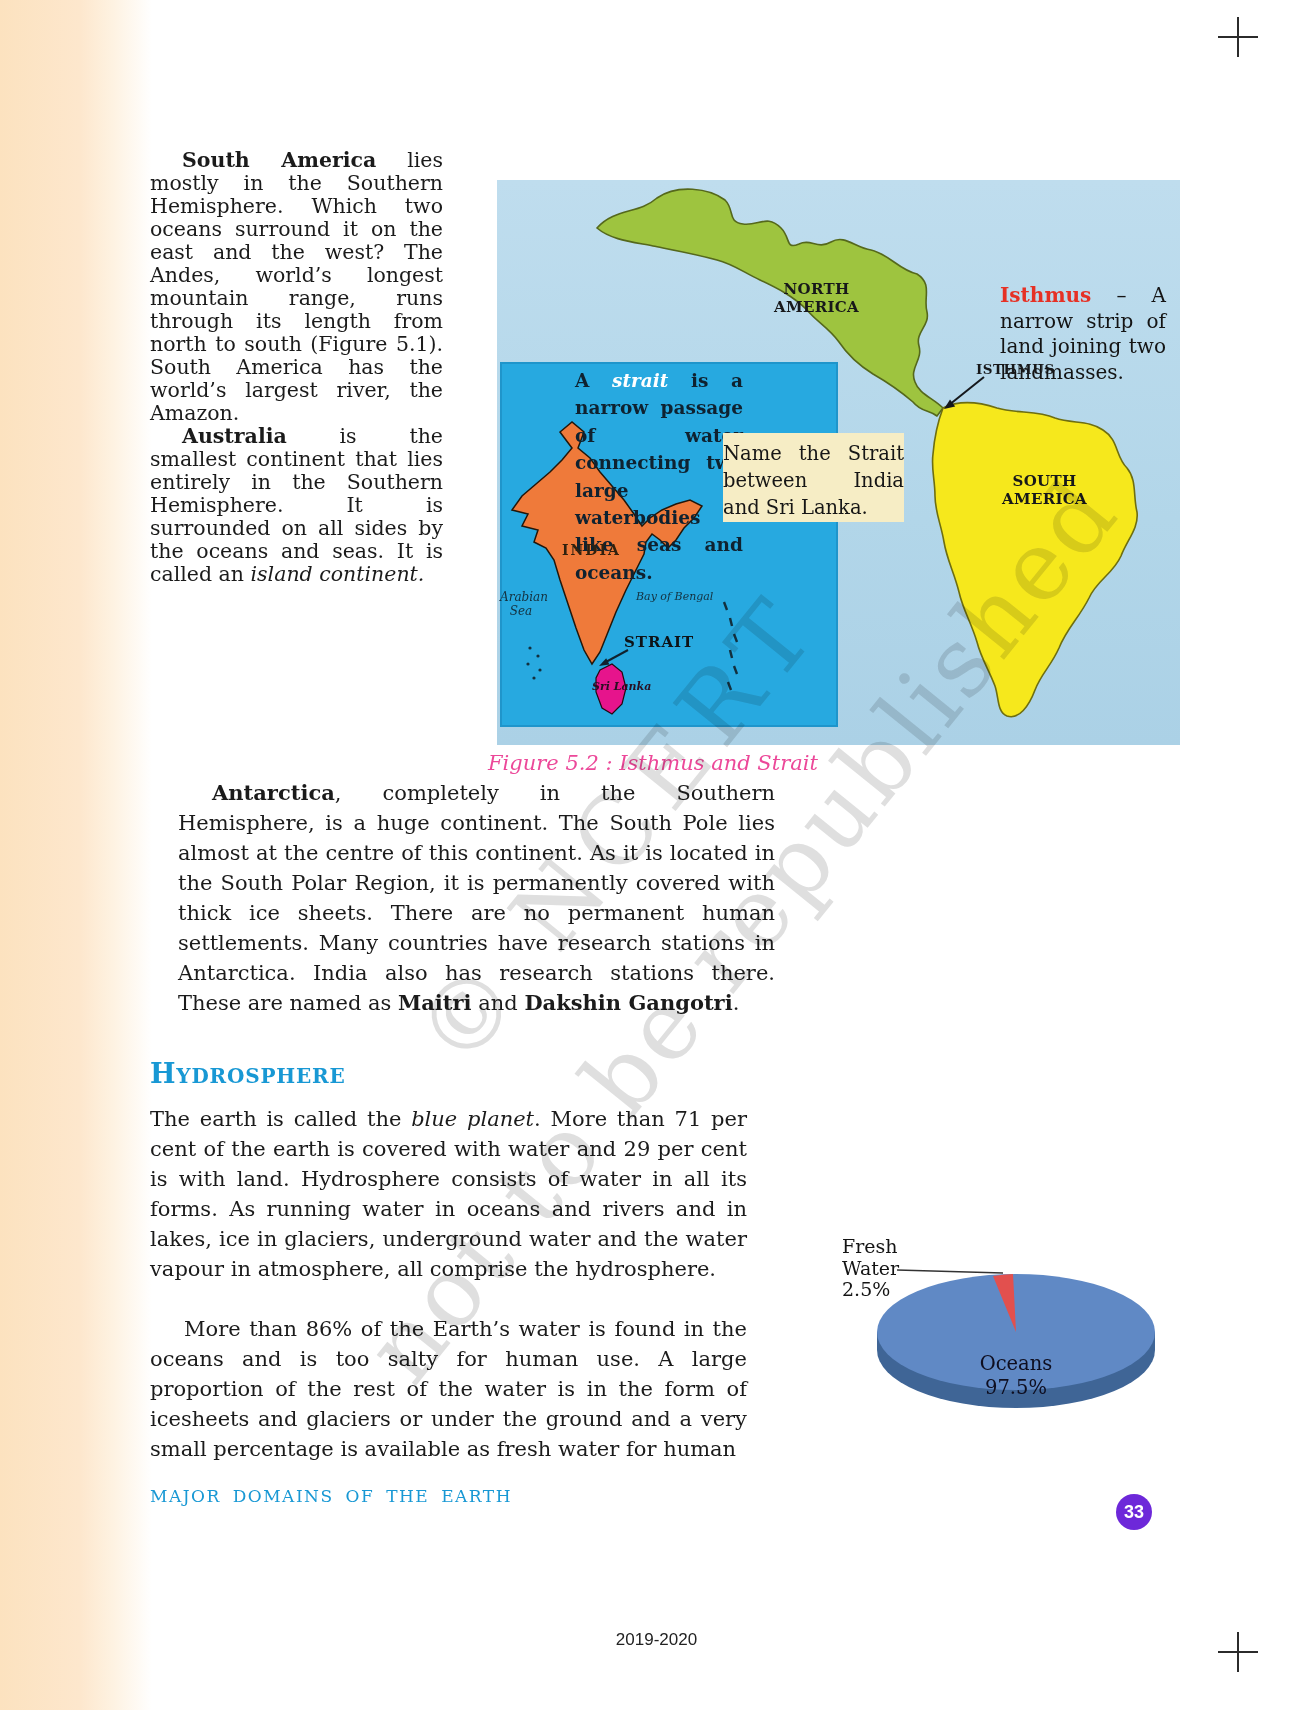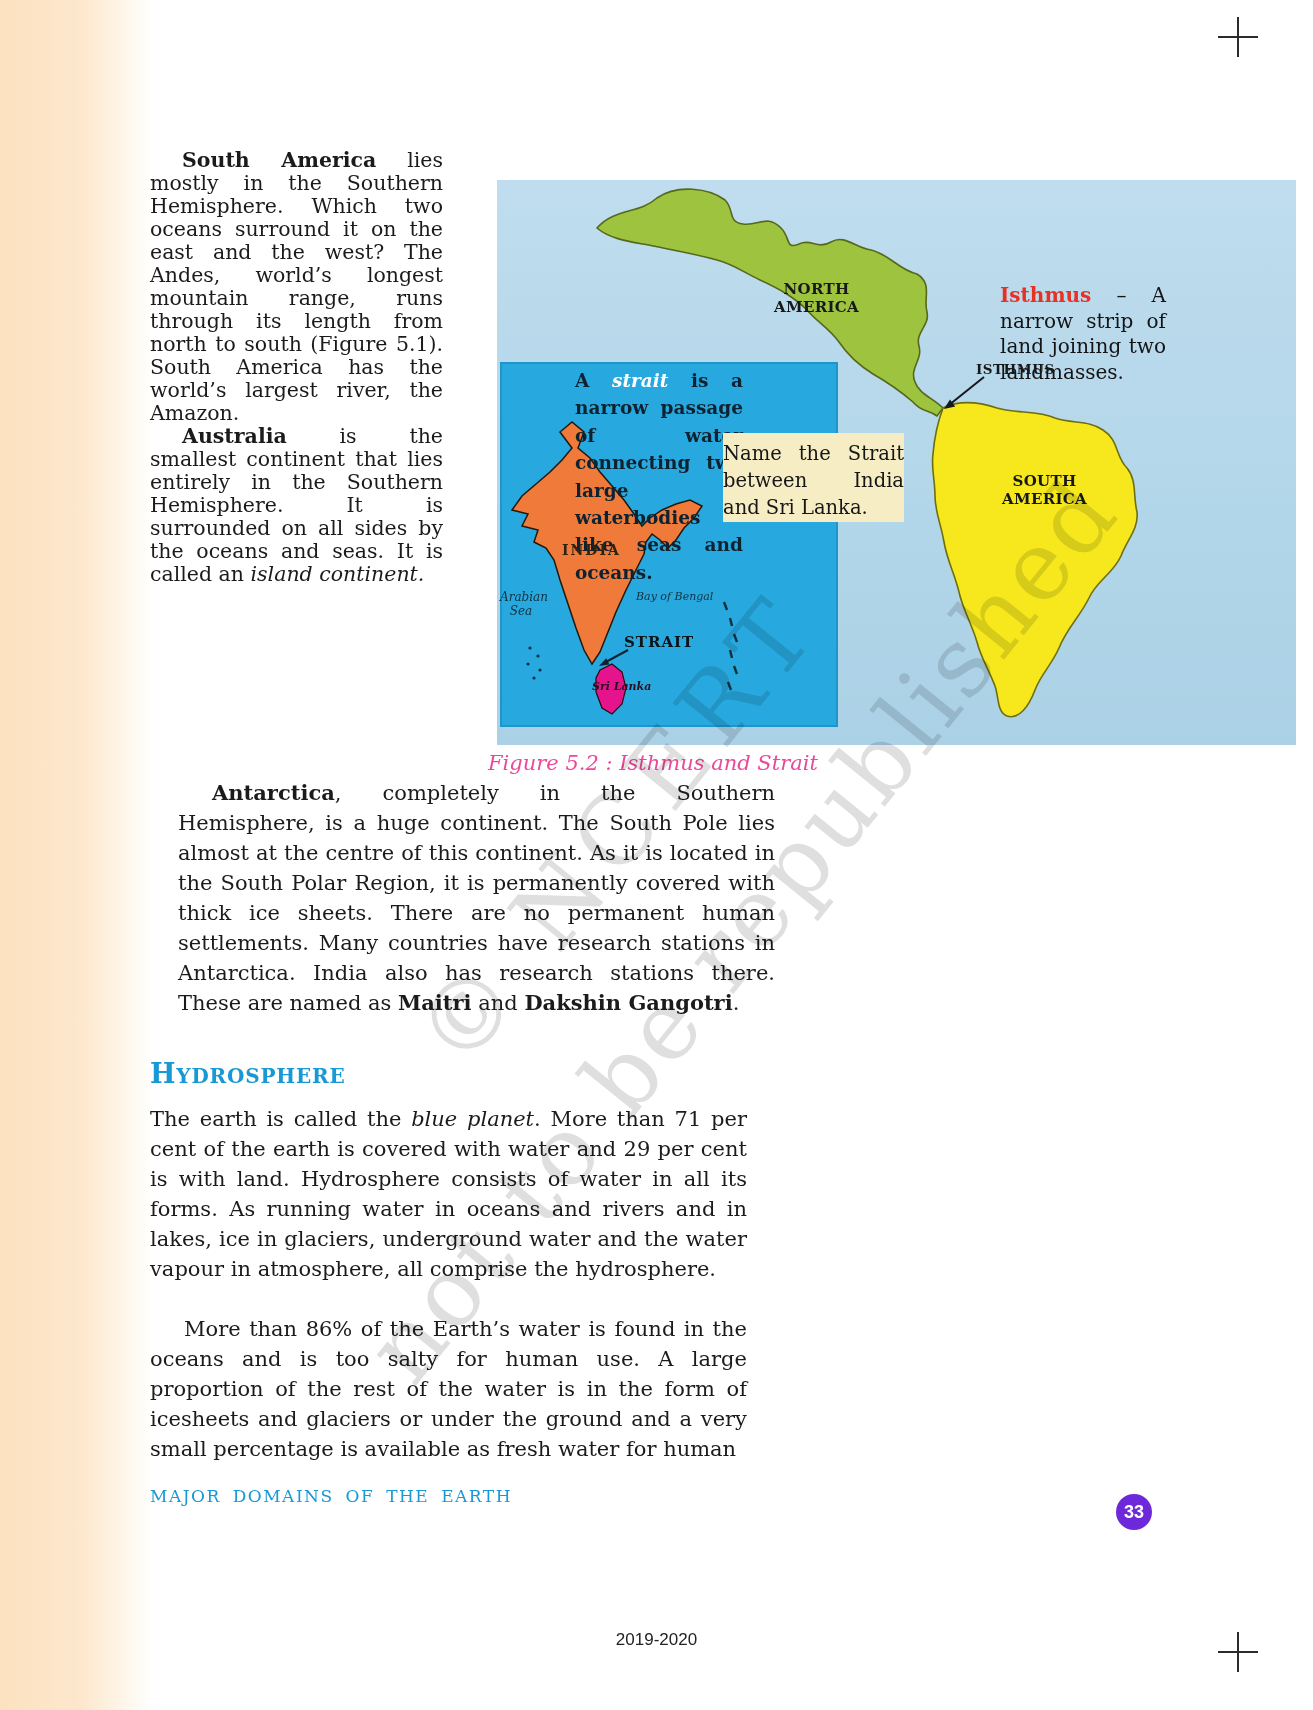--- a/index.html
+++ b/index.html
@@ -27,21 +27,21 @@
   .para-antarctica p{text-indent:34px;}
   .para-hydro1{top:1104px;}
   .para-hydro2{top:1314px;}
   .para-hydro2 p{text-indent:34px;}
 
   .hydro-heading{position:absolute;left:150px;top:1058px;color:#1898d4;font-weight:bold;
                  font-size:20px;letter-spacing:.8px;}
   .hydro-heading .cap{font-size:27px;}
 
   
-  .figure{position:absolute;left:497px;top:180px;width:799px;height:565px;
+  .figure{position:absolute;left:497px;top:180px;width:683px;height:565px;
           background:linear-gradient(180deg,#bfddee 0%,#b2d6e9 60%,#abd1e6 100%);}
   .figure svg.map{position:absolute;left:0;top:0;}
   .lbl{position:absolute;font-weight:bold;color:#17181a;}
   .lbl-na{left:257px;top:101px;width:125px;text-align:center;font-size:15px;line-height:17.5px;letter-spacing:.3px;}
   .lbl-sa{left:485px;top:293px;width:125px;text-align:center;font-size:15px;line-height:17.5px;letter-spacing:.3px;}
   .isthmus-def{position:absolute;left:503px;top:103px;width:166px;font-size:20px;
                line-height:25.5px;text-align:justify;color:#141414;}
   .isthmus-word{color:#e63125;font-weight:bold;}
   .lbl-isthmus{left:479px;top:181px;font-size:13.5px;letter-spacing:.5px;}
 
@@ -192,20 +192,38 @@
 
   <div class="hydro-heading"><span class="cap">H</span><span>YDROSPHERE</span></div>
 
   <div class="fullpara para-hydro1">
     <p><span>The earth is called the </span><span style="font-style: italic;">blue planet</span><span>. More than 71 per cent of the earth is covered with water and 29 per cent is with land. Hydrosphere consists of water in all its forms. As running water in oceans and rivers and in lakes, ice in glaciers, underground water and the water vapour in atmosphere, all comprise  the hydrosphere.</span></p>
   </div>
   <div class="fullpara para-hydro2">
     <p><span>More than 86% of the Earth’s water is found in the oceans and is too salty for human use. A large proportion of the rest of the water is in the form of icesheets and glaciers or under the ground and a very small percentage is available as fresh water for human</span></p>
   </div>
 
+  <div class="pie">
+    <svg width="430" height="310" viewBox="0 0 430 310">
+      <ellipse cx="256" cy="230" rx="139" ry="58" fill="#3f6596"></ellipse>
+      <path d="M 117 212 H 395 V 230 H 117 Z" fill="#3f6596"></path>
+      <ellipse cx="256" cy="212" rx="139" ry="58" fill="#6089c5"></ellipse>
+      <path d="M 256 212 L 233 156 A 139 58 0 0 1 253 154 Z" fill="#e2504e"></path>
+      <line x1="137" y1="150" x2="243" y2="153" stroke="#333" stroke-width="1.5"></line>
+    </svg>
+    <div class="fresh-label">
+      <div>Fresh</div>
+      <div>Water</div>
+      <div>2.5%</div>
+    </div>
+    <div class="oceans-label">
+      <div>Oceans</div>
+      <div>97.5%</div>
+    </div>
+  </div>
 
   <div class="footer-left">MAJOR DOMAINS OF THE EARTH</div>
   <div class="badge">33</div>
   <div class="year">2019-2020</div>
 
   <div class="watermark">
     <div class="wl1">© NCERT</div>
     <div class="wl2">not to be republished</div>
   </div>
 

